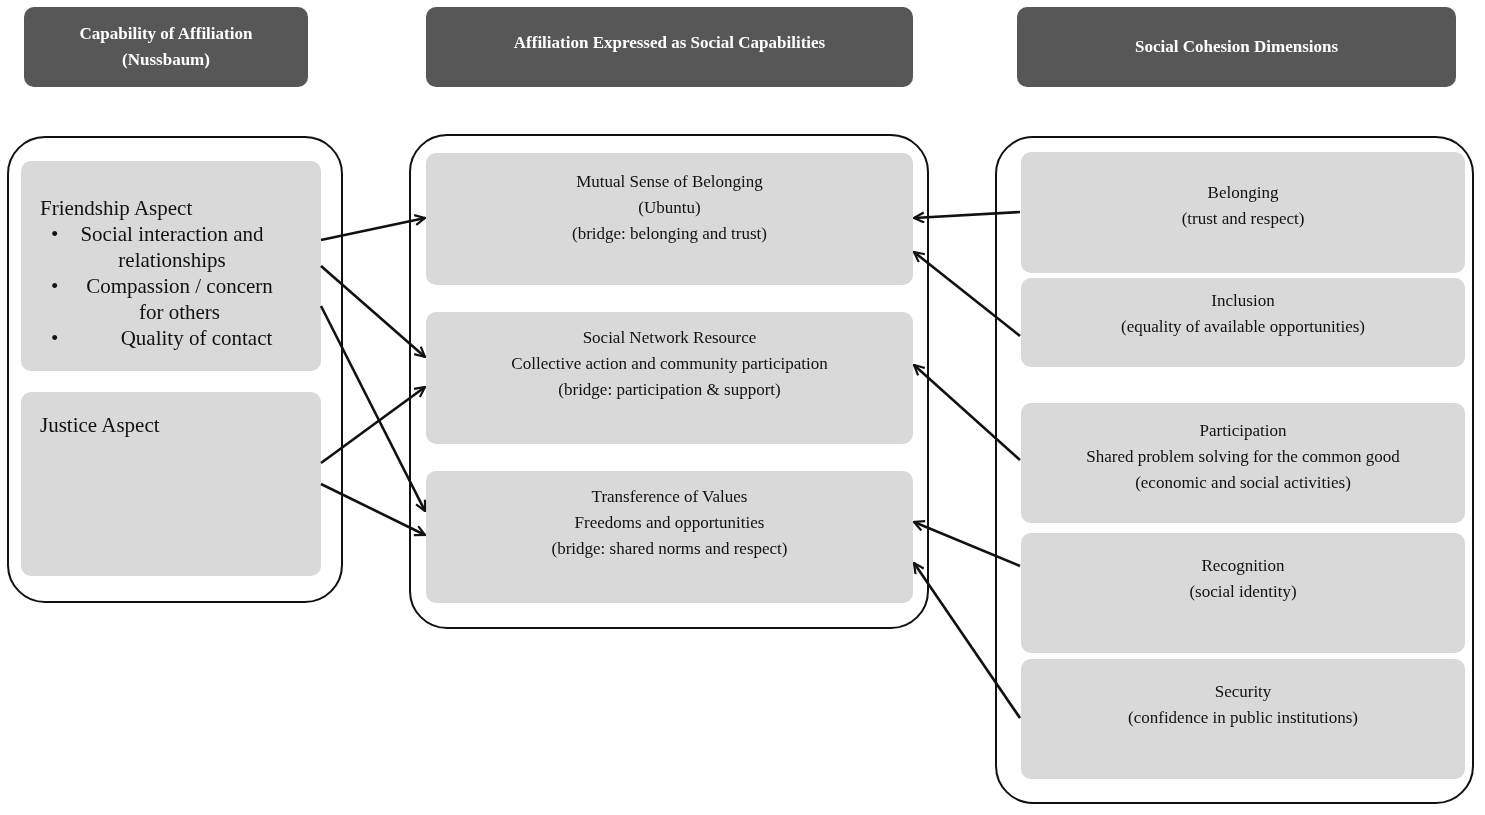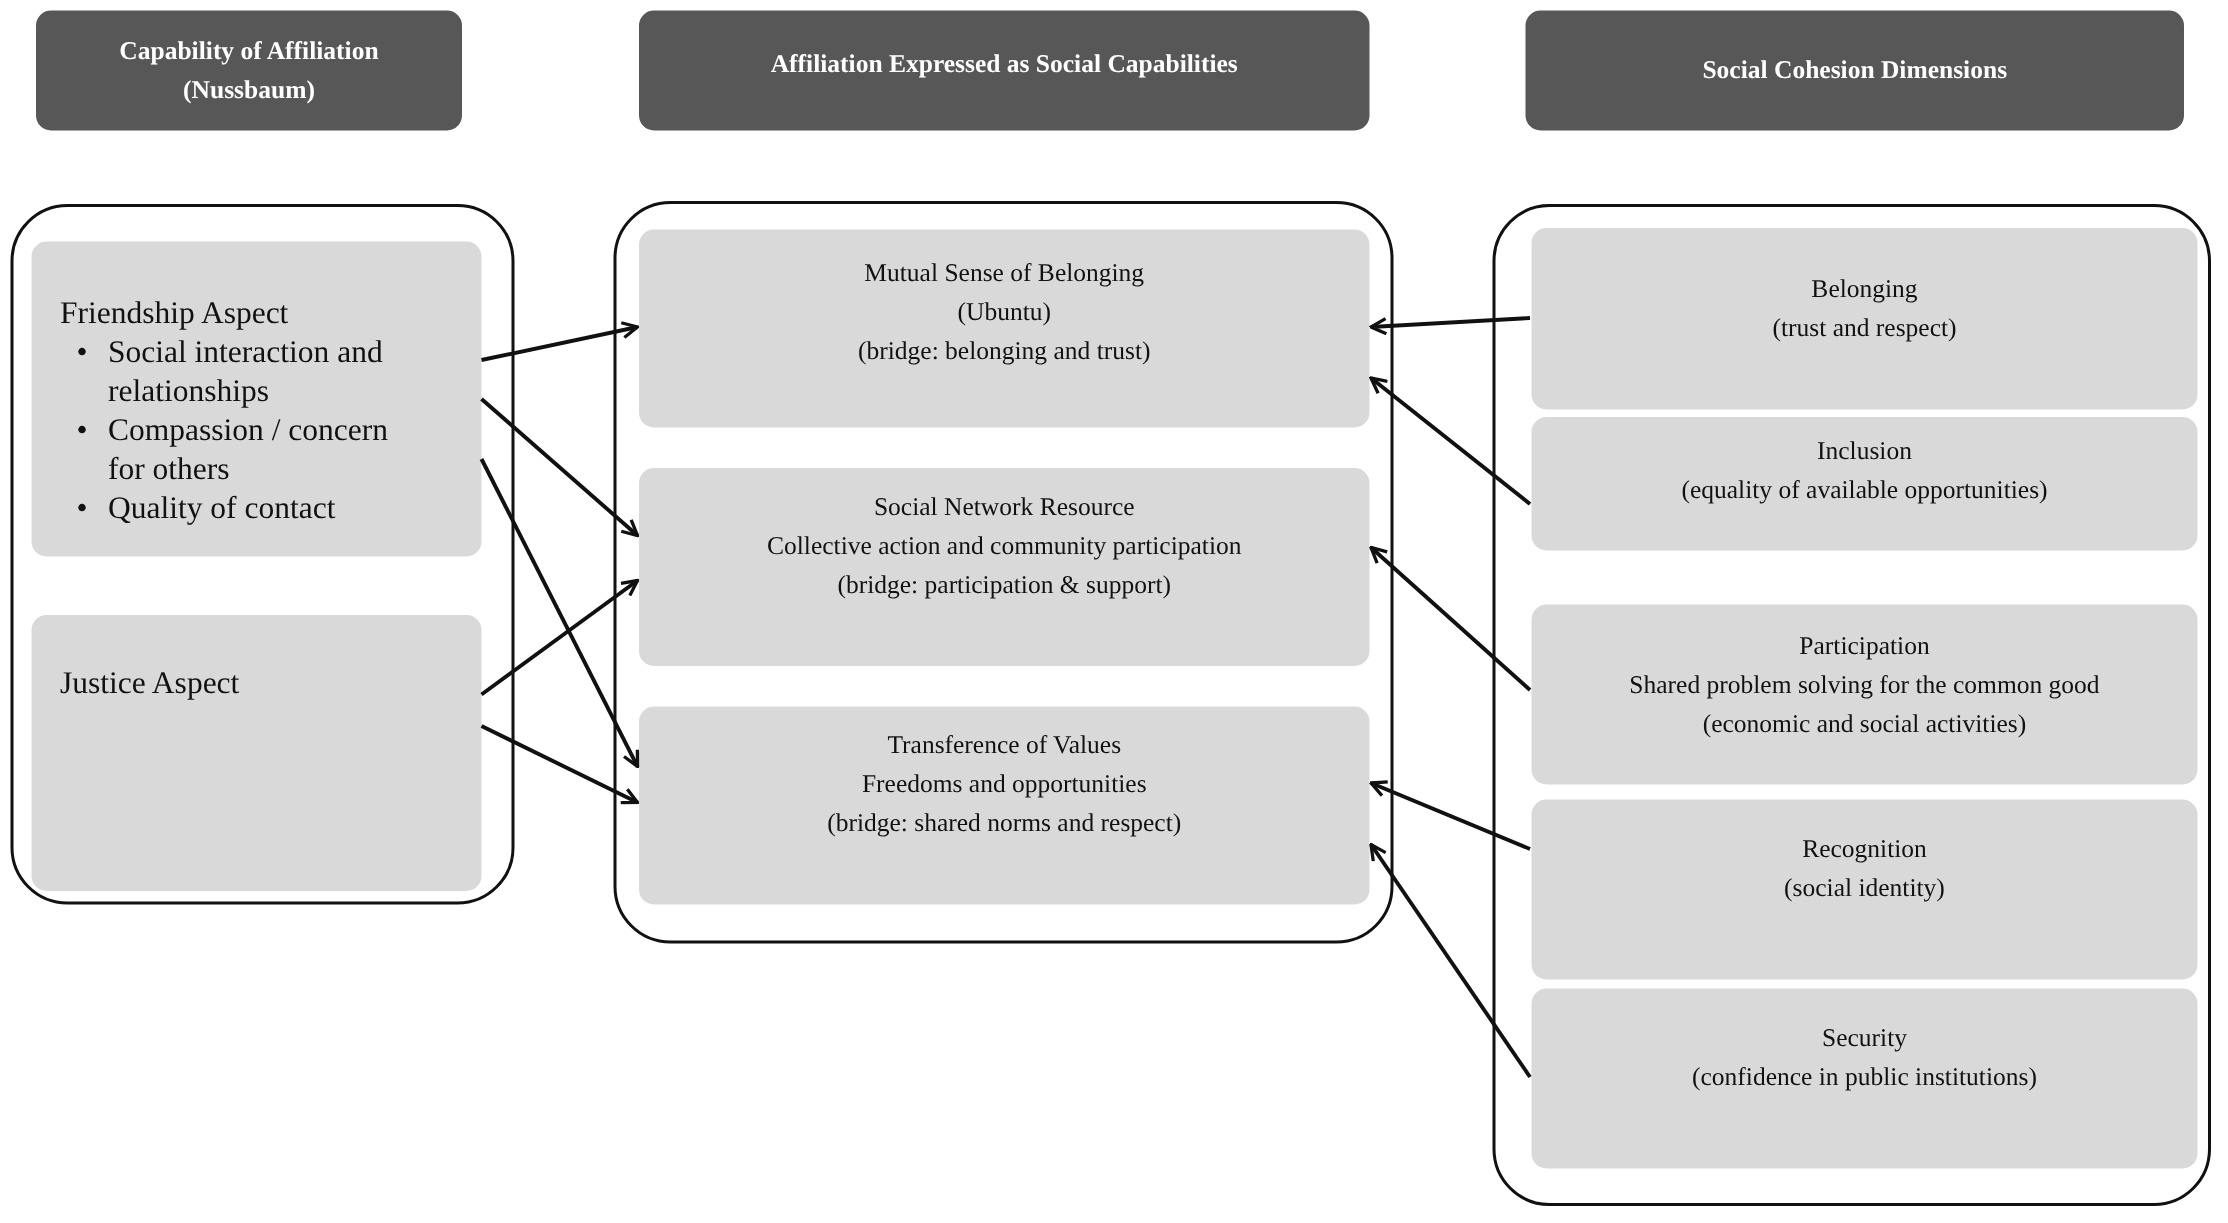--- a/index.html
+++ b/index.html
@@ -7,21 +7,21 @@
          font-family:"Liberation Serif", "DejaVu Serif", serif; color:#111; }
   .hdr { position:absolute; background:#575757; color:#fff; border-radius:10px;
          display:flex; align-items:center; justify-content:center; text-align:center;
          font-weight:bold; font-size:17px; line-height:26px; }
   .hdr span { display:block; }
   .outer { position:absolute; border:2px solid #111; border-radius:38px; background:#fff; box-sizing:border-box; }
   .card { position:absolute; background:#d9d9d9; border-radius:10px; box-sizing:border-box; }
   .card.center { display:flex; flex-direction:column; align-items:center; justify-content:center;
                  text-align:center; font-size:17px; line-height:26px; }
   .card.list { padding:34px 0 0 19px; font-size:21px; line-height:26px; }
-  .card.list ul { margin:0; padding:0 0 0 32px; list-style:none; }
+  .card.list ul { margin:0; padding:0 0 0 32px; list-style:none;text-align:center; }
   .card.list li { position:relative; }
   .card.list li::before { content:"\2022"; position:absolute; left:-21px; }
   svg#arrows { position:absolute; left:0; top:0; width:1485px; height:815px; pointer-events:none; }
 </style>
 </head>
 <body>
 
 <div class="hdr" style="left:24px;top:7px;width:284px;height:80px;">
   <div>
     <span>Capability of Affiliation</span>
@@ -40,21 +40,21 @@
 <div class="outer" style="left:995px;top:136px;width:479px;height:668px;"></div>
 
 <div class="card list" style="left:21px;top:161px;width:300px;height:210px;">
   <div>Friendship Aspect</div>
   <ul>
     <li style="width:200px;">Social interaction and relationships</li>
     <li style="width:215px;">Compassion / concern for others</li>
     <li>Quality of contact</li>
   </ul>
 </div>
-<div class="card list" style="left:21px;top:392px;width:300px;height:184px;padding-top:32px;margin-top:18px;">
+<div class="card list" style="left:21px;top:392px;width:300px;height:184px;padding-top:20px;">
   <div>Justice Aspect</div>
 </div>
 
 <div class="card center" style="left:426px;top:153px;width:487px;height:132px;padding-bottom:22px;">
   <span>Mutual Sense of Belonging</span>
   <span>(Ubuntu)</span>
   <span>(bridge: belonging and trust)</span>
 </div>
 <div class="card center" style="left:426px;top:312px;width:487px;height:132px;padding-bottom:28px;text-align:right;">
   <span>Social Network Resource</span>

